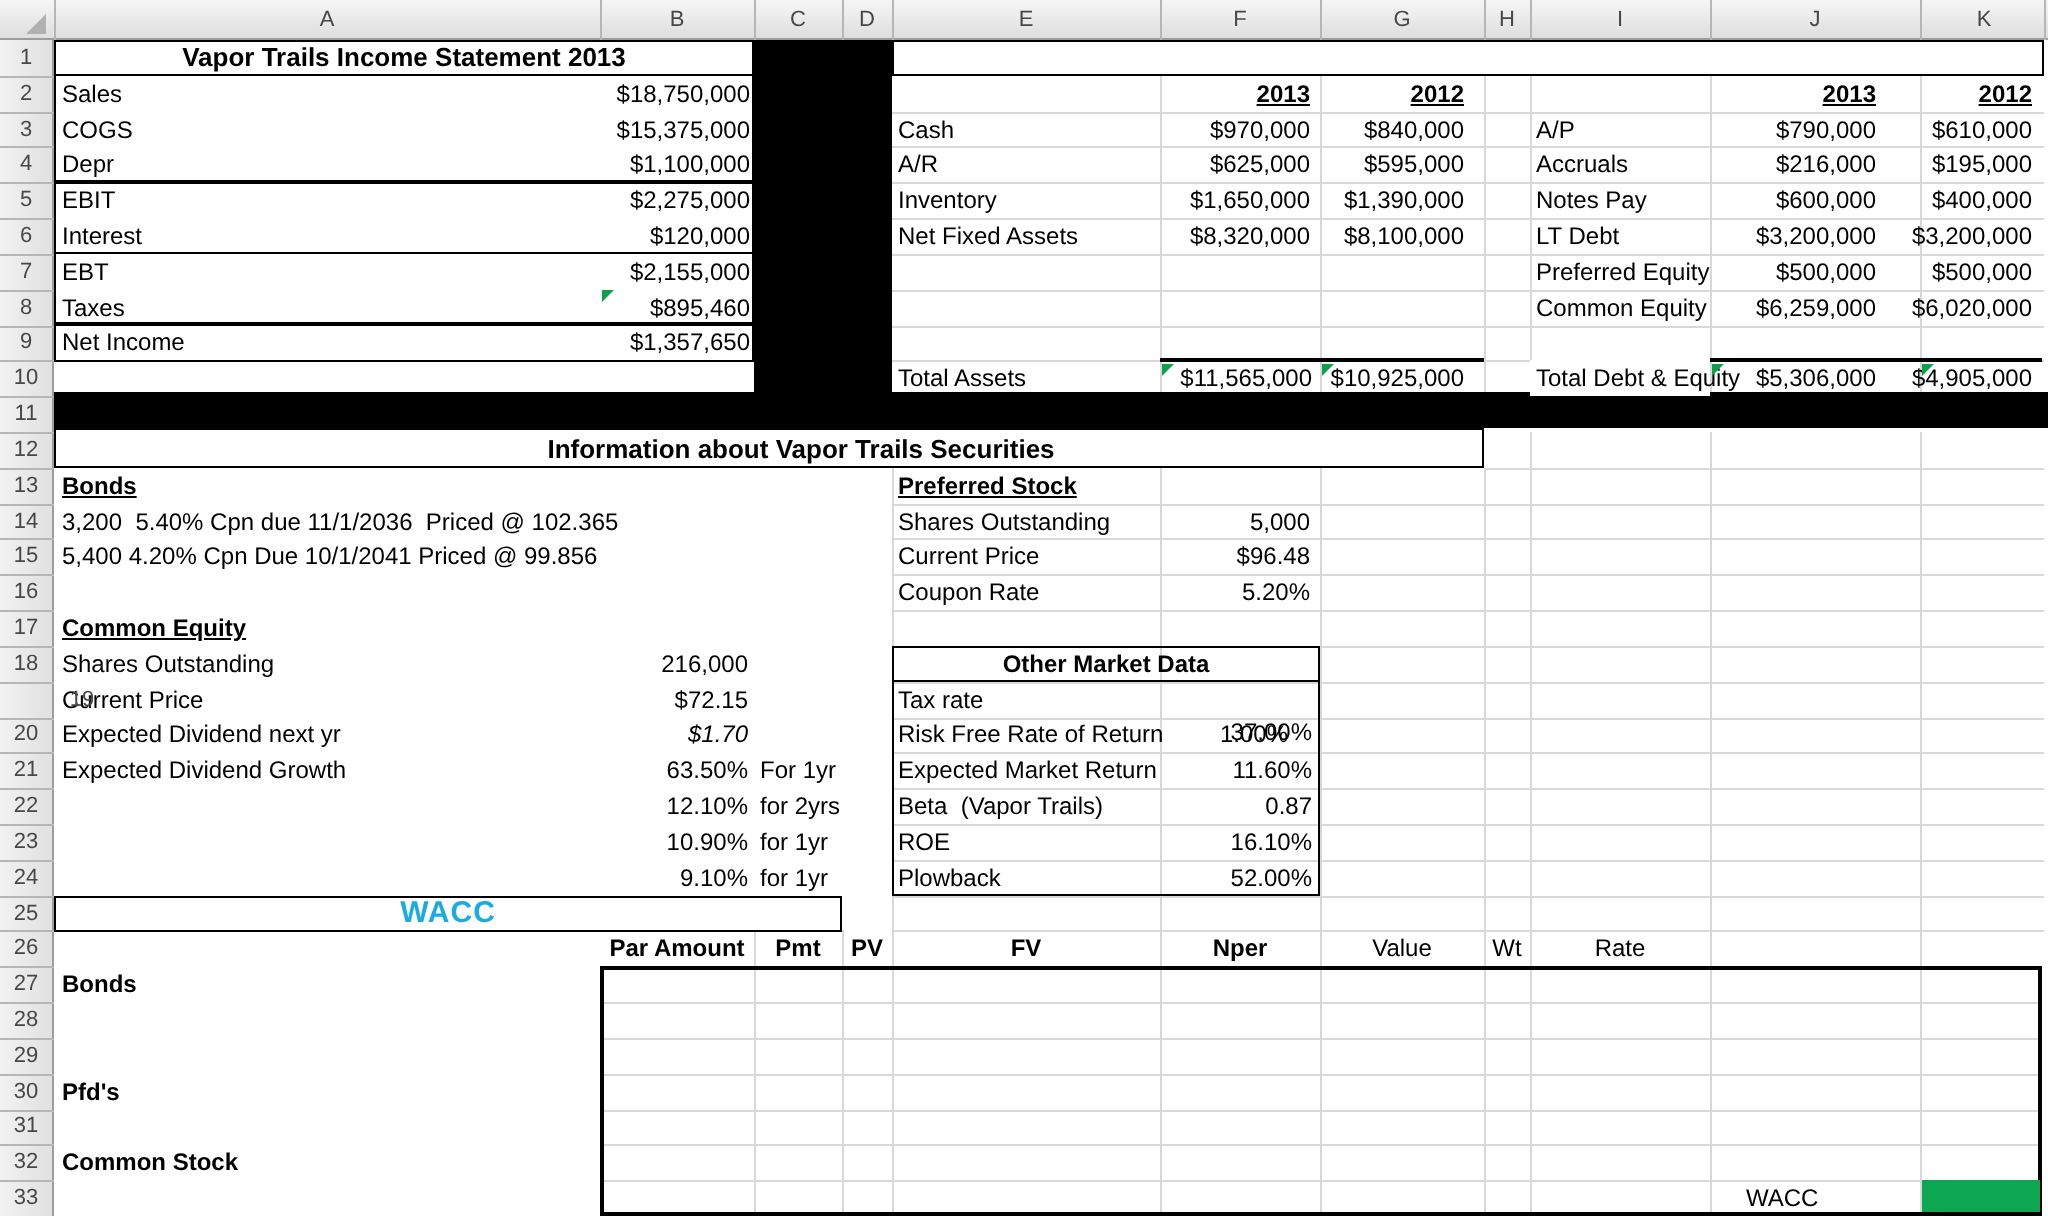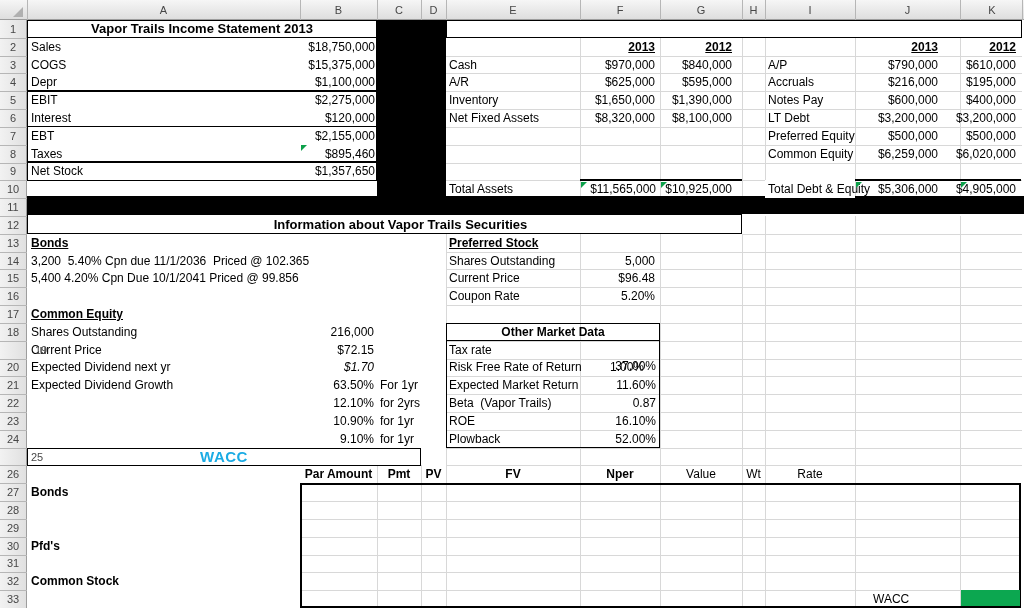--- a/index.html
+++ b/index.html
@@ -105,21 +105,21 @@
       <div class="hcell" style="left: 0px; top: 338.545px; width: 26px; height: 17.8182px;">20</div>
       <div class="hsep" style="left: 0px; top: 356.364px; width: 27px; height: 1px;"></div>
       <div class="hcell" style="left: 0px; top: 356.364px; width: 26px; height: 17.8182px;">21</div>
       <div class="hsep" style="left: 0px; top: 374.182px; width: 27px; height: 1px;"></div>
       <div class="hcell" style="left: 0px; top: 374.182px; width: 26px; height: 17.8182px;">22</div>
       <div class="hsep" style="left: 0px; top: 392px; width: 27px; height: 1px;"></div>
       <div class="hcell" style="left: 0px; top: 392px; width: 26px; height: 17.8182px;">23</div>
       <div class="hsep" style="left: 0px; top: 409.818px; width: 27px; height: 1px;"></div>
       <div class="hcell" style="left: 0px; top: 409.818px; width: 26px; height: 17.8182px;">24</div>
       <div class="hsep" style="left: 0px; top: 427.636px; width: 27px; height: 1px;"></div>
-      <div class="hcell" style="left: 0px; top: 427.636px; width: 26px; height: 17.8182px; margin-left: 24px;">25</div>
+      <div class="hcell" style="left: 0px; top: 427.636px; width: 26px; height: 17.8182px;">25</div>
       <div class="hsep" style="left: 0px; top: 445.455px; width: 27px; height: 1px;"></div>
       <div class="hcell" style="left: 0px; top: 445.455px; width: 26px; height: 17.8182px;">26</div>
       <div class="hsep" style="left: 0px; top: 463.273px; width: 27px; height: 1px;"></div>
       <div class="hcell" style="left: 0px; top: 463.273px; width: 26px; height: 17.8182px;">27</div>
       <div class="hsep" style="left: 0px; top: 481.091px; width: 27px; height: 1px;"></div>
       <div class="hcell" style="left: 0px; top: 481.091px; width: 26px; height: 17.8182px;">28</div>
       <div class="hsep" style="left: 0px; top: 498.909px; width: 27px; height: 1px;"></div>
       <div class="hcell" style="left: 0px; top: 498.909px; width: 26px; height: 17.8182px;">29</div>
       <div class="hsep" style="left: 0px; top: 516.727px; width: 27px; height: 1px;"></div>
       <div class="hcell" style="left: 0px; top: 516.727px; width: 26px; height: 17.8182px;">30</div>
@@ -214,21 +214,21 @@
     <div class="c" style="left: 27px; top: 73.4545px; width: 273px; height: 17.8182px; padding-left: 4px;">Depr</div>
     <div class="c r" style="left: 300px; top: 73.4545px; width: 77px; height: 17.8182px; padding-right: 2px;">$1,100,000</div>
     <div class="c" style="left: 27px; top: 91.2727px; width: 273px; height: 17.8182px; padding-left: 4px;">EBIT</div>
     <div class="c r" style="left: 300px; top: 91.2727px; width: 77px; height: 17.8182px; padding-right: 2px;">$2,275,000</div>
     <div class="c" style="left: 27px; top: 109.091px; width: 273px; height: 17.8182px; padding-left: 4px;">Interest</div>
     <div class="c r" style="left: 300px; top: 109.091px; width: 77px; height: 17.8182px; padding-right: 2px;">$120,000</div>
     <div class="c" style="left: 27px; top: 126.909px; width: 273px; height: 17.8182px; padding-left: 4px;">EBT</div>
     <div class="c r" style="left: 300px; top: 126.909px; width: 77px; height: 17.8182px; padding-right: 2px;">$2,155,000</div>
     <div class="c" style="left: 27px; top: 144.727px; width: 273px; height: 17.8182px; padding-left: 4px;">Taxes</div>
     <div class="c r" style="left: 300px; top: 144.727px; width: 77px; height: 17.8182px; padding-right: 2px;">$895,460</div>
-    <div class="c" style="left: 27px; top: 162.545px; width: 273px; height: 17.8182px; padding-left: 4px;">Net Stock</div>
+    <div class="c" style="left: 27px; top: 162.545px; width: 273px; height: 17.8182px; padding-left: 4px;">Net Income</div>
     <div class="c r" style="left: 300px; top: 162.545px; width: 77px; height: 17.8182px; padding-right: 2px;">$1,357,650</div>
     <div class="c r b u" style="left: 580px; top: 37.8182px; width: 80px; height: 17.8182px; padding-right: 5px;">2013</div>
     <div class="c r b u" style="left: 660px; top: 37.8182px; width: 82px; height: 17.8182px; padding-right: 10px;">2012</div>
     <div class="c r b u" style="left: 855px; top: 37.8182px; width: 105px; height: 17.8182px; padding-right: 22px;">2013</div>
     <div class="c r b u" style="left: 960px; top: 37.8182px; width: 64px; height: 17.8182px; padding-right: 8px;">2012</div>
     <div class="c" style="left: 446px; top: 55.6364px; width: 134px; height: 17.8182px; padding-left: 3px;">Cash</div>
     <div class="c r" style="left: 580px; top: 55.6364px; width: 80px; height: 17.8182px; padding-right: 5px;">$970,000</div>
     <div class="c r" style="left: 660px; top: 55.6364px; width: 82px; height: 17.8182px; padding-right: 10px;">$840,000</div>
     <div class="c" style="left: 446px; top: 73.4545px; width: 134px; height: 17.8182px; padding-left: 3px;">A/R</div>
     <div class="c r" style="left: 580px; top: 73.4545px; width: 80px; height: 17.8182px; padding-right: 5px;">$625,000</div>

